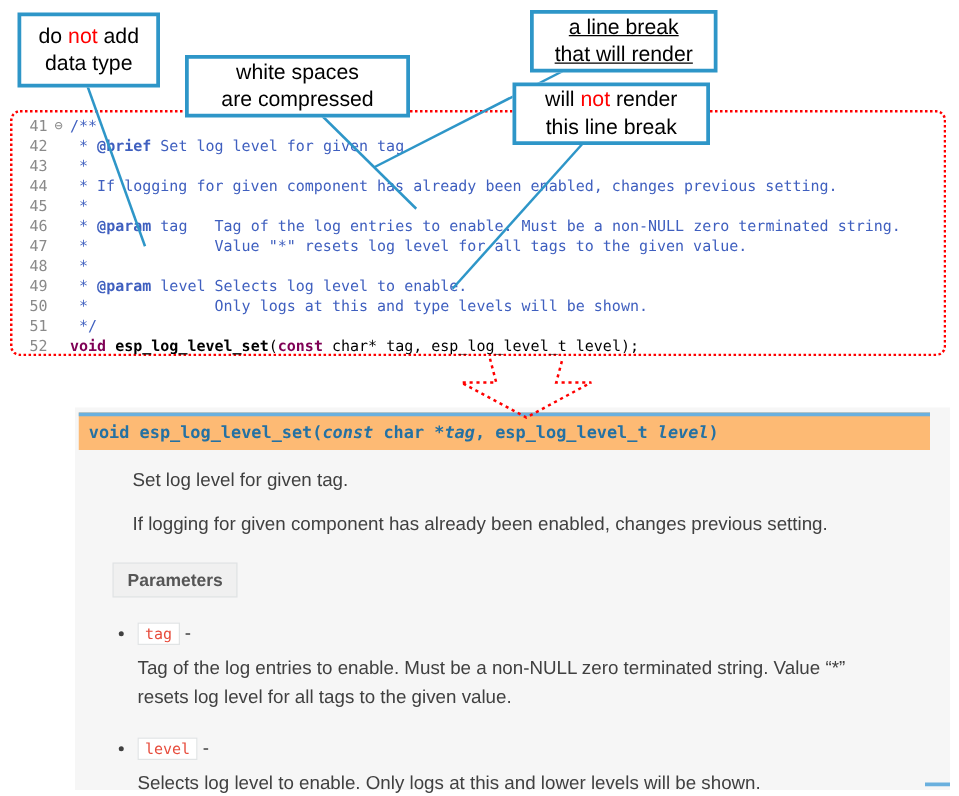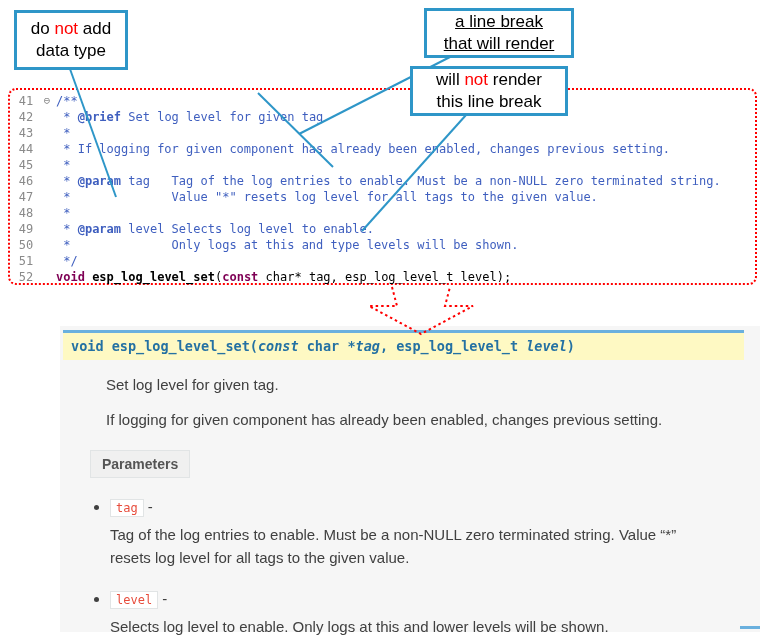--- a/index.html
+++ b/index.html
@@ -15,32 +15,32 @@
   #callout-0{left:14px;top:10px;width:114px;height:60px;}
   #callout-1{left:148px;top:44px;width:180px;height:50px;}
   #callout-2{left:424px;top:8px;width:150px;height:50px;text-decoration:underline;}
   #callout-3{left:410px;top:66px;width:158px;height:50px;}
 
   
   .editor{position:absolute;left:8px;top:88px;width:749px;height:197px;z-index:1;
           border:2px dotted #ff0000;border-radius:8px;background:#fff;box-sizing:border-box;
           font-family:"DejaVu Sans Mono",monospace;font-size:12px;padding:3px 2px 0 4px;}
   .code-row{display:flex;line-height:16px;height:16px;white-space:pre;}
-  .code-row .num{flex:0 0 24px;text-align:center;color:#8a8a8a;}
+  .code-row .num{flex:0 0 24px;text-align:right;color:#8a8a8a;}
   .code-row .fold{flex:0 0 18px;text-align:center;color:#8a8a8a;font-size:11px;}
   .code-row .code{white-space:pre;}
   .cm{color:#3f5fbf;}
   .tag{color:#3f5fbf;font-weight:bold;}
   .kw{color:#7f0055;font-weight:bold;}
   .fn{color:#000;font-weight:bold;}
   .pl{color:#000;}
 
   
   .docs{position:absolute;left:60px;top:326px;width:700px;height:306px;background:#f6f6f6;z-index:1;}
-  .sig-bar{margin:4px 16px 12px 3px;border-top:3px solid #6ab0de;background:#fef9c3;
+  .sig-bar{margin:4px 16px 12px 3px;border-top:3px solid #6ab0de;background:#fdba74;
            padding:5px 8px 6px 8px;font-family:"DejaVu Sans Mono",monospace;
            font-size:13.5px;font-weight:bold;color:#2471a3;}
   .s-kw{font-weight:bold;}
   .s-name{font-weight:bold;}
   .s-kwit{font-weight:bold;font-style:italic;}
   .s-param{font-weight:bold;font-style:italic;}
   .doc-body{margin:0 24px 0 30px;color:#404040;}
   .doc-body p{font-size:15px;margin:14px 16px;line-height:1.4;}
   .params-chip{display:inline-block;margin-top:6px;background:#f0f0f0;border:1px solid #e1e4e5;
                padding:5px 11px;font-weight:bold;font-size:14px;color:#555;}
@@ -61,20 +61,24 @@
     <line x1="70" y1="69" x2="116" y2="197" stroke="#2e96c8" stroke-width="2"></line>
     <line x1="258" y1="93" x2="333" y2="167" stroke="#2e96c8" stroke-width="2"></line>
     <line x1="450" y1="57" x2="299" y2="134" stroke="#2e96c8" stroke-width="2"></line>
     <line x1="466" y1="115" x2="362" y2="231" stroke="#2e96c8" stroke-width="2"></line>
     <path d="M392,287 L397,306 L369,306 L421,334 L473,306 L445,306 L450,287" fill="none" stroke="#ff0000" stroke-width="2" stroke-dasharray="2.5,3"></path>
   </svg>
 
   <div class="callout" id="callout-0">
       <div><span>do </span><span class="red">not</span><span> add</span></div>
       <div><span>data type</span></div>
+    </div>
+  <div class="callout" id="callout-1">
+      <div><span>white spaces</span></div>
+      <div><span>are  compressed</span></div>
     </div>
   <div class="callout" id="callout-2">
       <div><span>a line break</span></div>
       <div><span>that will render</span></div>
     </div>
   <div class="callout" id="callout-3">
       <div><span>will </span><span class="red">not</span><span> render</span></div>
       <div><span>this line break</span></div>
     </div>
 

